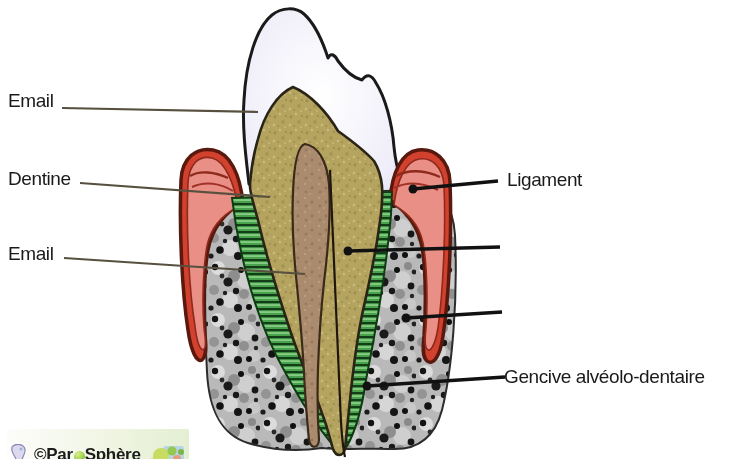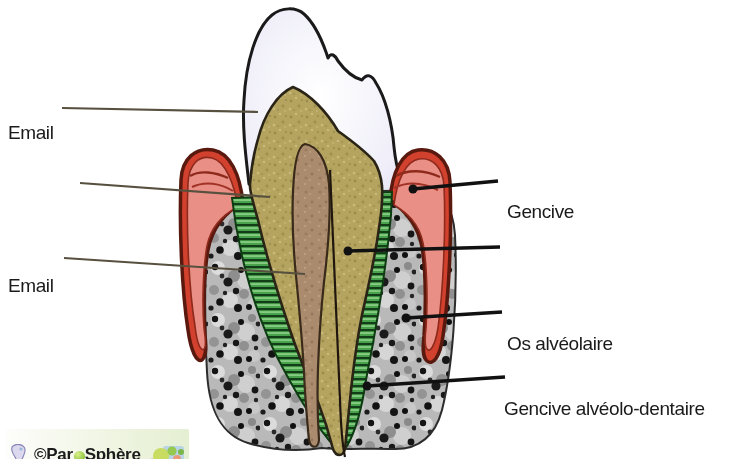--- a/index.html
+++ b/index.html
@@ -2,21 +2,21 @@
 <html><head>
 <meta charset="utf-8">
 <style>
   html,body{margin:0;padding:0;background:#ffffff;}
   .stage{
     position:relative;width:733px;height:459px;background:#ffffff;overflow:hidden;
     font-family:"Liberation Sans",sans-serif;
   }
   .lbl{
     position:absolute;font-size:19px;line-height:22px;color:#1a1a1a;
-    letter-spacing:-0.4px;white-space:nowrap;margin-top:32px;
+    letter-spacing:-0.4px;white-space:nowrap;
   }
   .diagram-svg{position:absolute;left:0;top:0;}
   .watermark{
     position:absolute;left:6px;top:429px;height:27px;
     display:flex;align-items:center;gap:7px;padding:12px 3px;
     background:linear-gradient(90deg,#fdfdfb 0%,#f0f5e3 55%,#e4efd2 100%);
     border-radius:2px;
   }
   .wm-text{font-size:17px;font-weight:bold;color:#1c1c1c;letter-spacing:-0.3px;display:flex;align-items:center;}
   .wm-o{
@@ -153,24 +153,24 @@
       <path d="M348,251 L500,247"></path>
       <circle cx="348" cy="251" r="4.5" stroke="none"></circle>
       <path d="M406,318 L502,312"></path>
       <circle cx="406" cy="318" r="4.5" stroke="none"></circle>
       <path d="M367,386 L505,377"></path>
       <circle cx="367" cy="386" r="4.5" stroke="none"></circle>
     </g>
   </svg>
 
   <div class="lbl" style="left:8px;top:90px">Email</div>
+  <div class="lbl" style="left:8px;top:168px">Dentine</div>
   <div class="lbl" style="left:8px;top:243px">Email</div>
 
-  <div class="lbl" style="left:507px;top:169px">Gencive</div>
-  <div class="lbl" style="left:507px;top:301px">Os alvéolaire</div>
+  <div class="lbl" style="left:507px;top:169px">Ligament</div>
   <div class="lbl" style="left:504px;top:366px">Gencive alvéolo-dentaire</div>
 
   <div class="watermark">
     <svg width="18" height="22" viewBox="0 0 18 22">
       <path d="M4,2 C7,0 11,0 14,2 C17,4 16,9 14,13 C12,17 11,21 9,21 C7,21 8,16 6,13 C4,10 1,4 4,2 Z" fill="#dcd9ee" stroke="#8a87b8" stroke-width="1.2"></path>
       <circle cx="5" cy="18" r="2.2" fill="#c96a4e"></circle>
       <circle cx="12" cy="5" r="1.6" fill="#9bb8d8"></circle>
     </svg>
     <span class="wm-text">
       <span>©Par</span>

